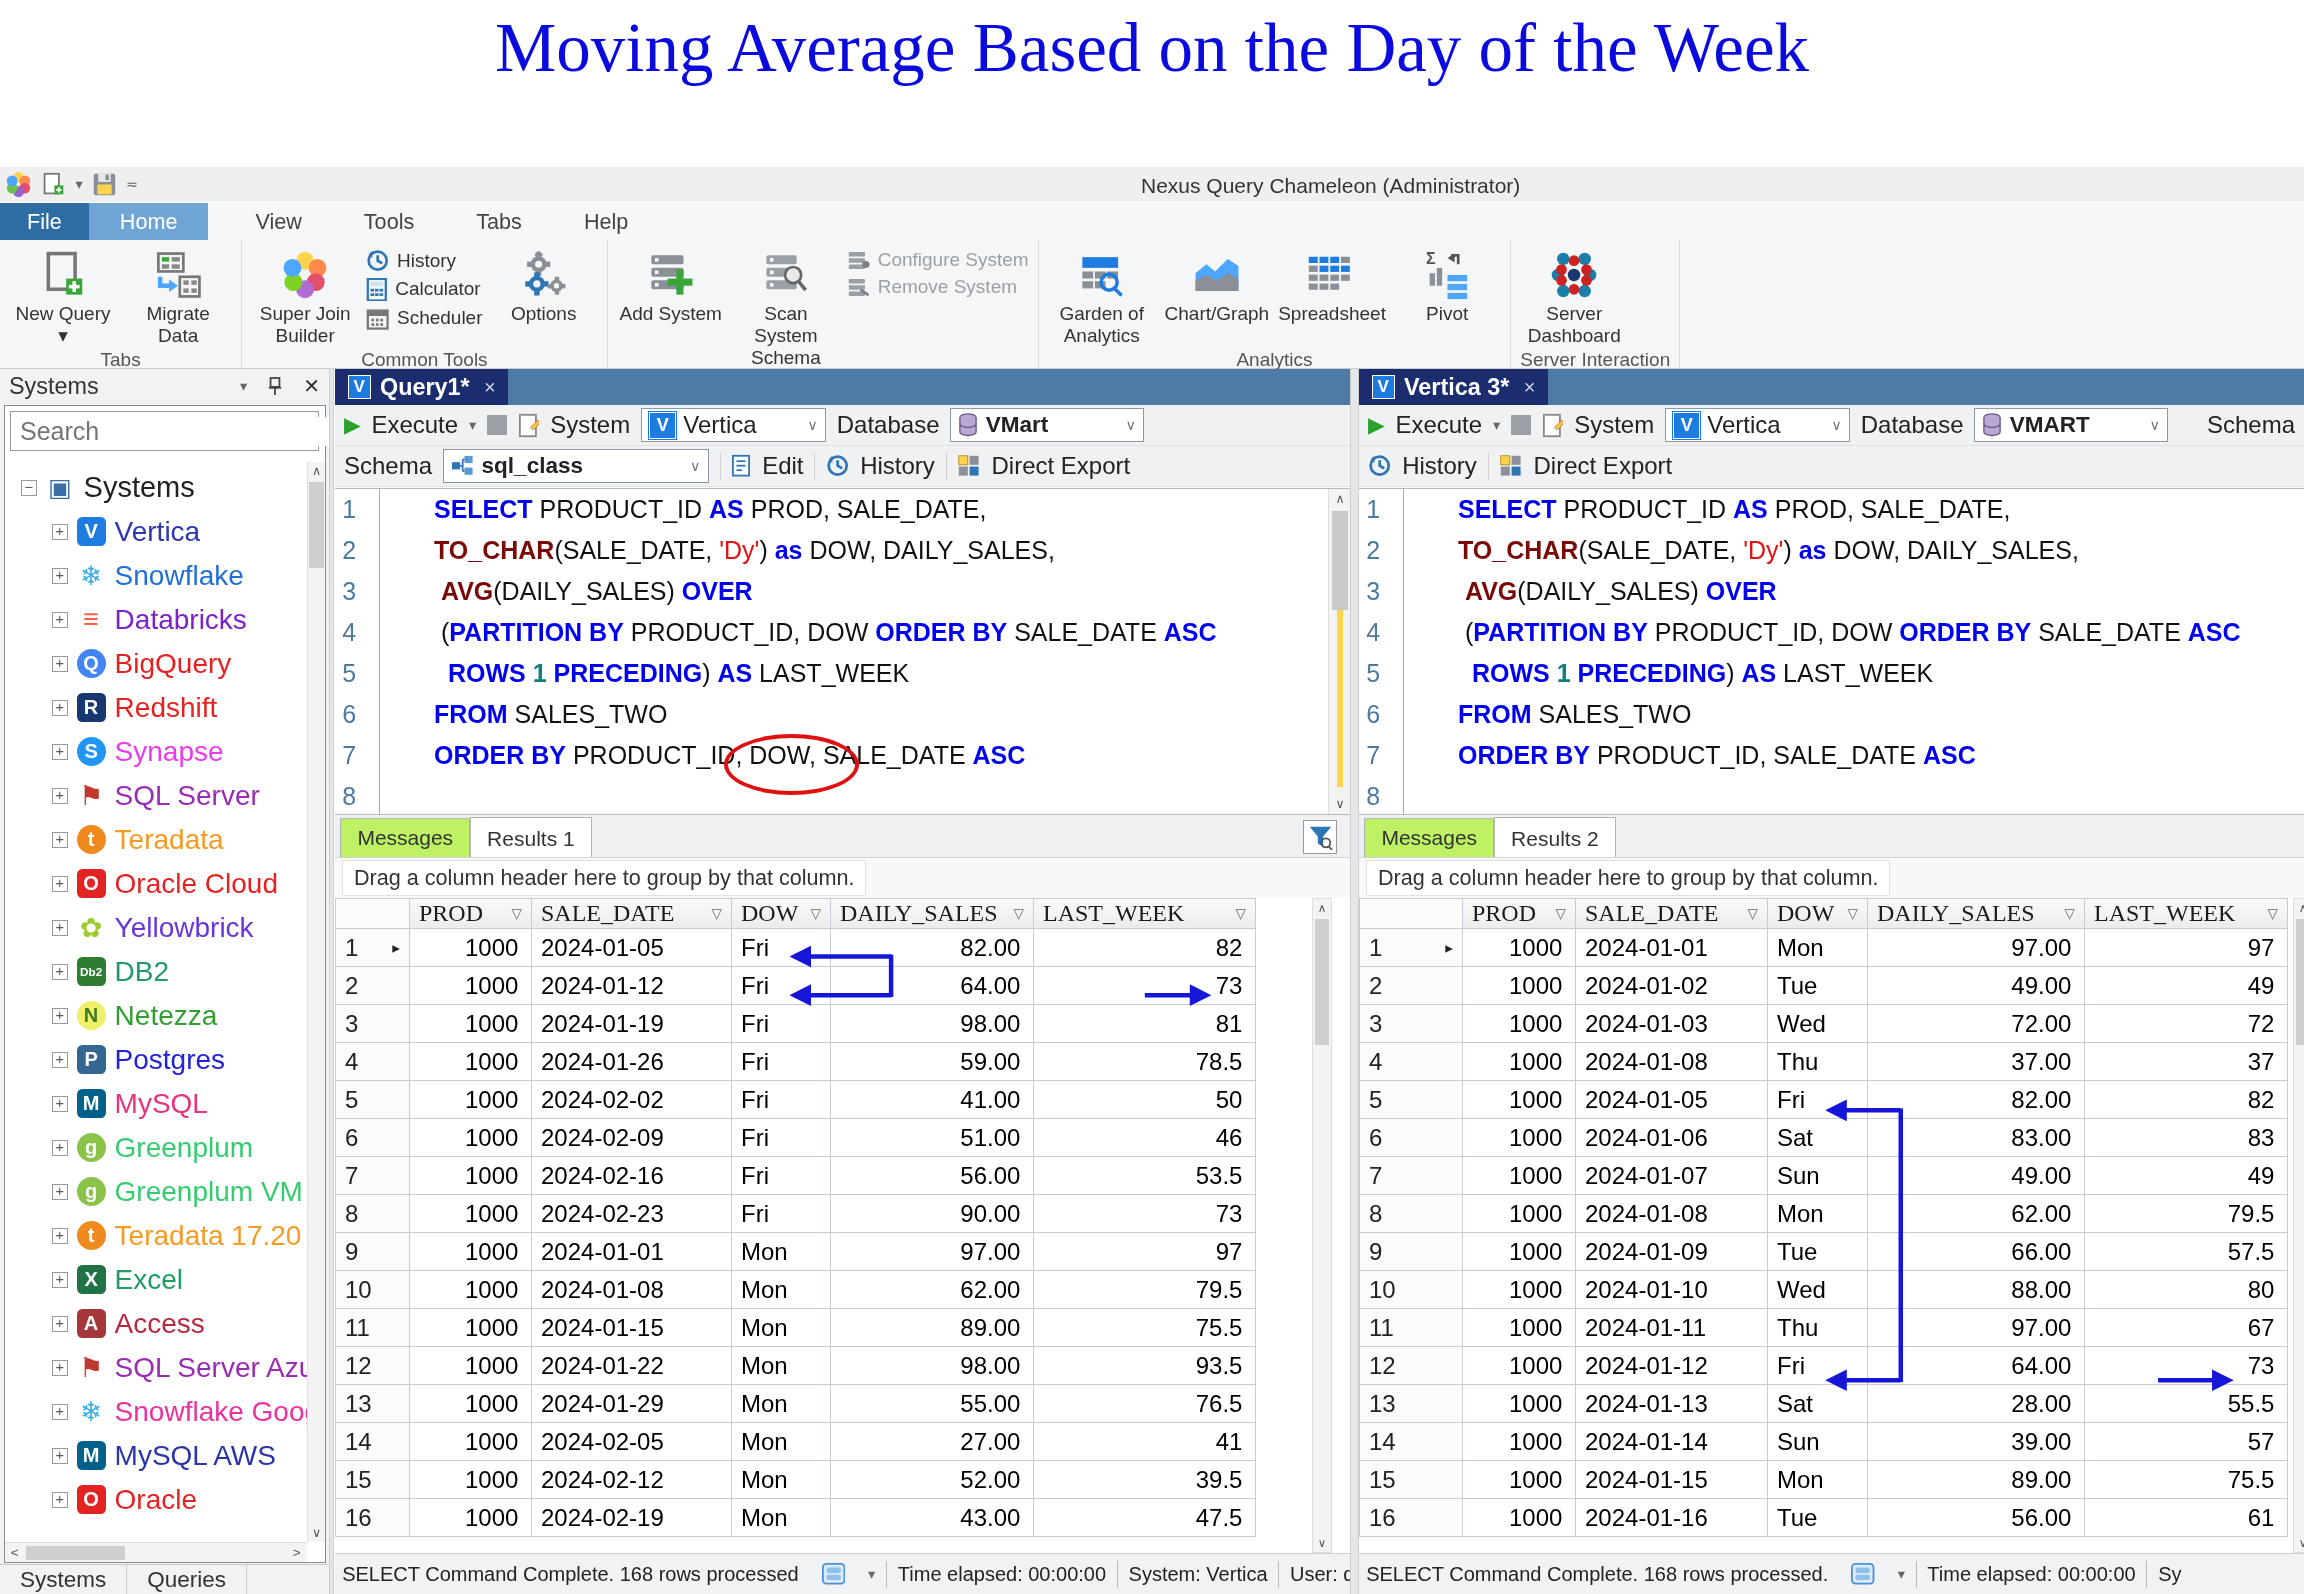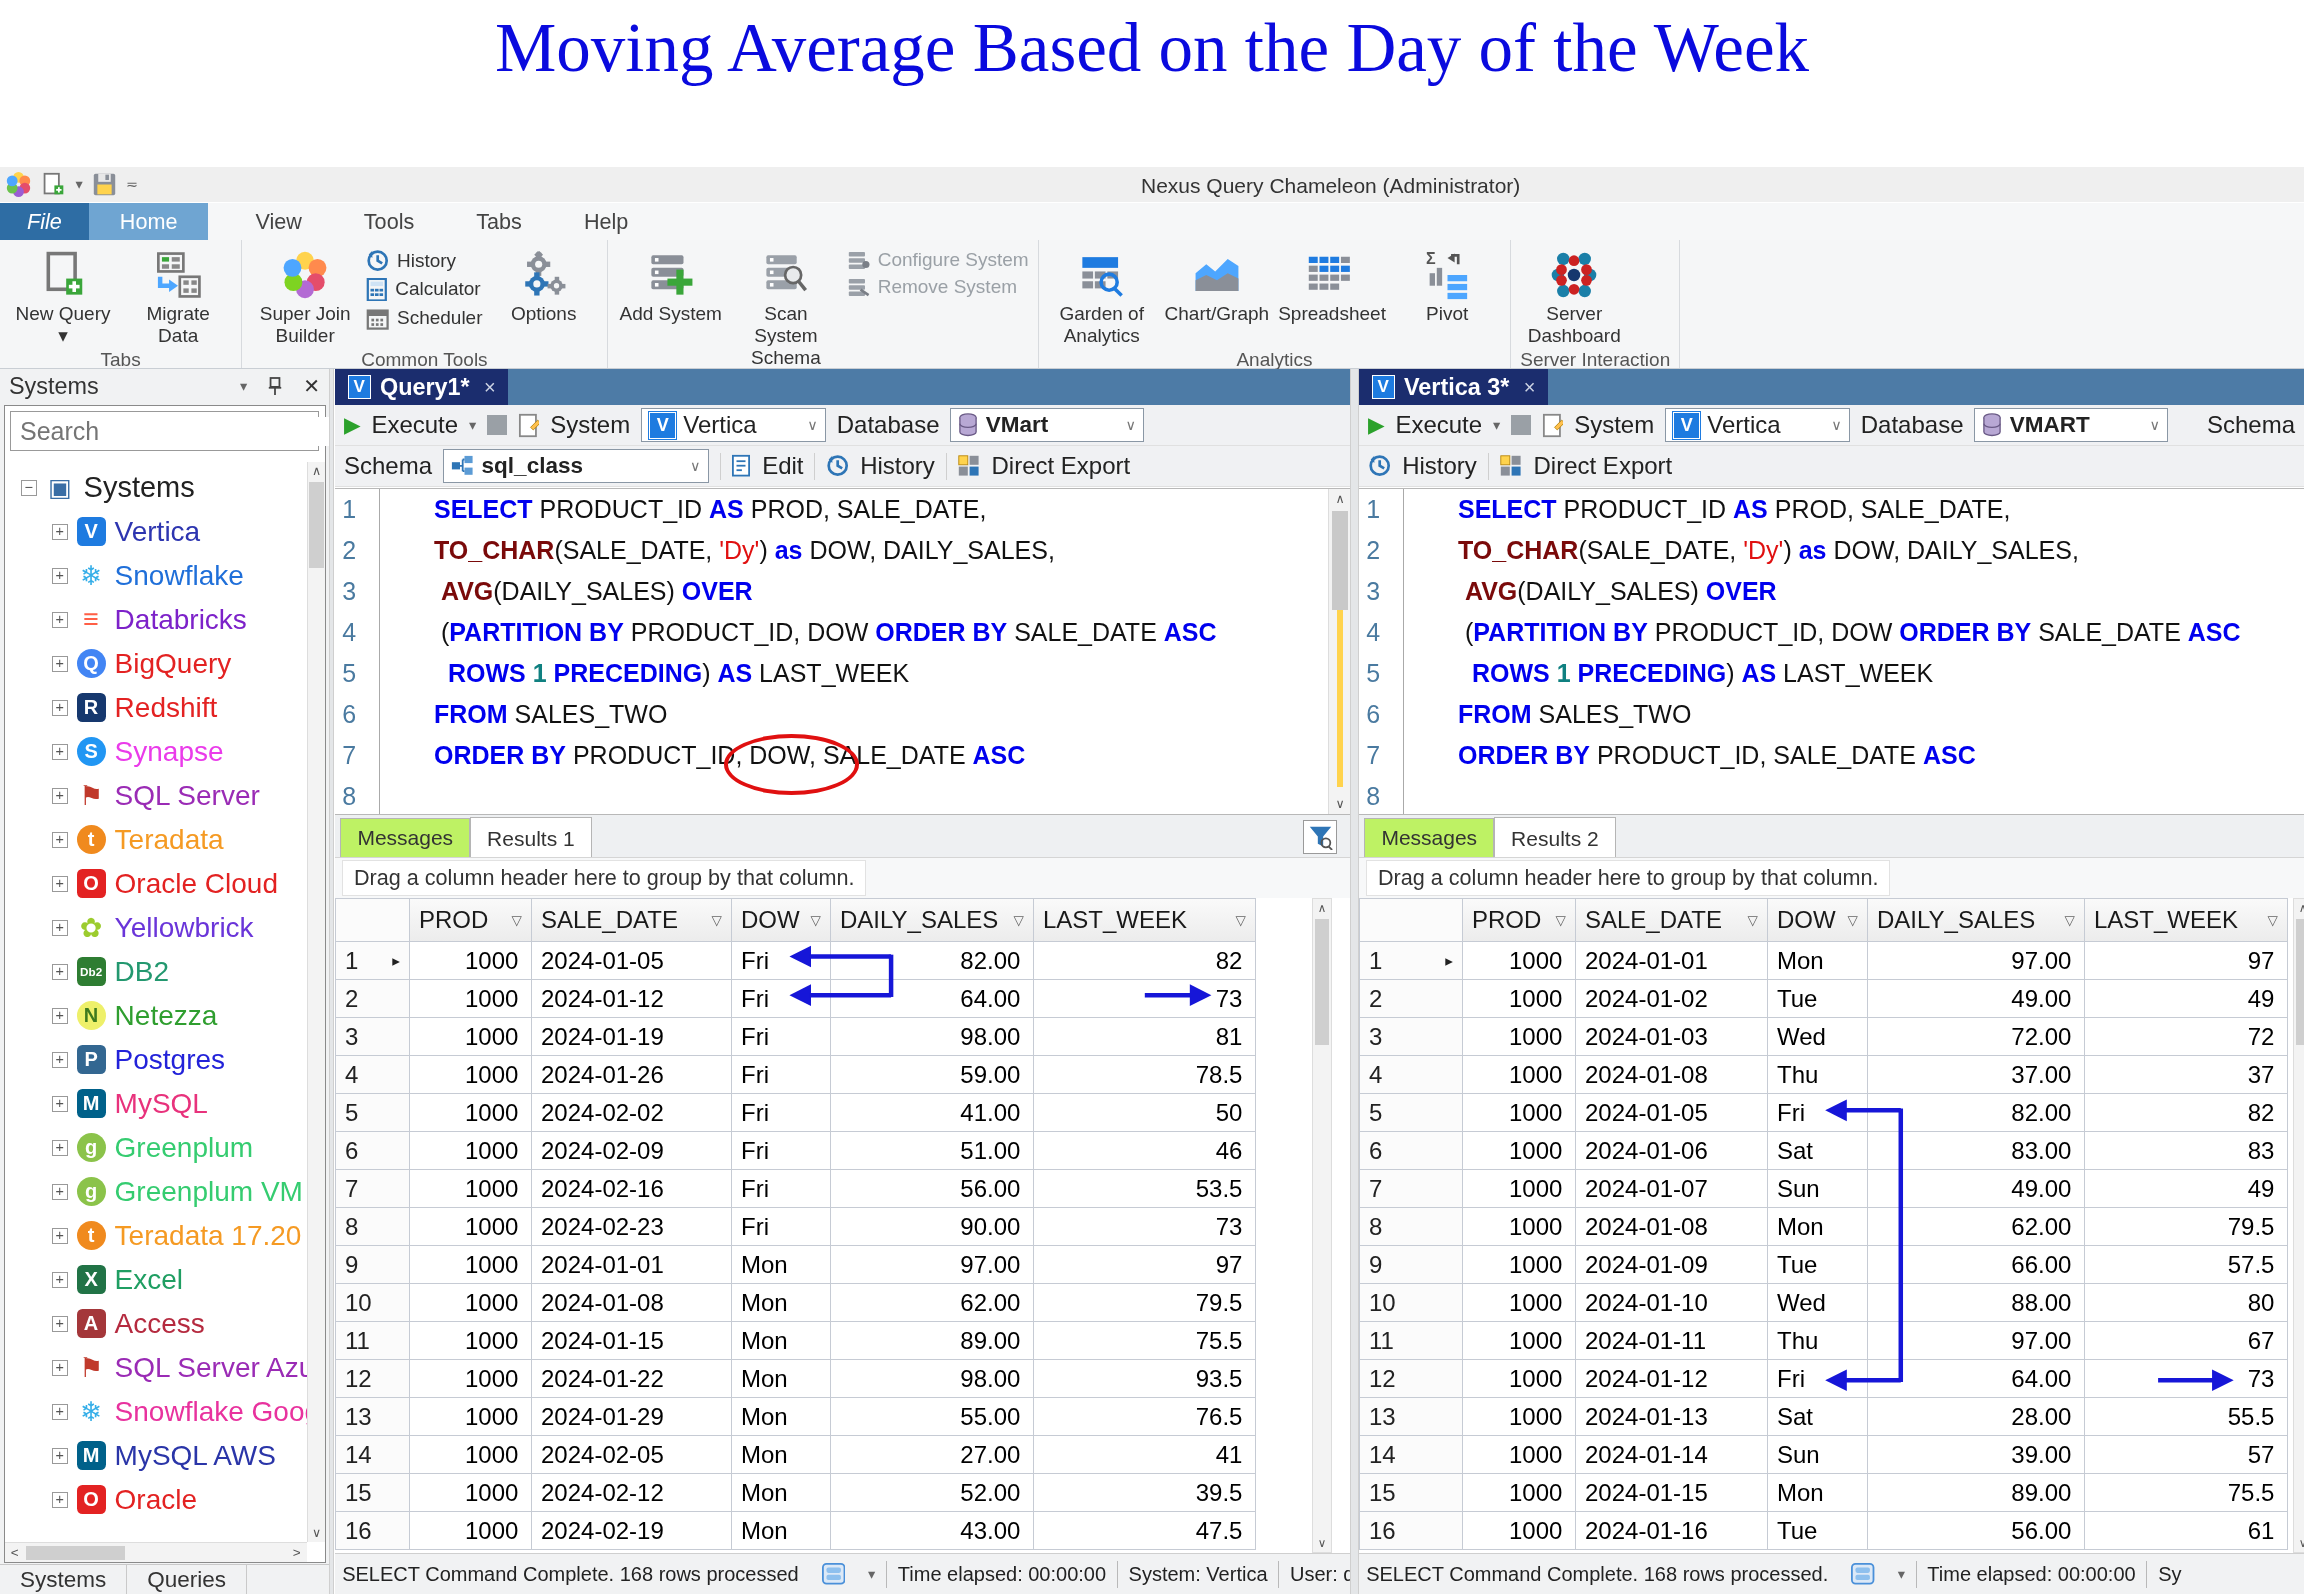--- a/index.html
+++ b/index.html
@@ -11,21 +11,21 @@
     font-family:"Liberation Serif","DejaVu Serif",serif; font-size:69px; color:#0a0ade; }
 
   
   #titlebar { position:absolute; top:167px; left:0; width:2304px; height:35px; background:#efefef; }
   #titlebar .qicons { position:absolute; left:5.4px; top:3.6px; display:flex; gap:9px; align-items:center; }
   #app-title { position:absolute; left:1141px; top:7.2px; font-size:21px; color:#333; }
 
   
   #menubar { position:absolute; top:203px; left:0; width:2304px; height:38px; background:#f6f7f8; display:flex; }
   .menu-tab { height:38px; padding:0 31px; display:flex; align-items:center; font-size:21.6px; color:#444; }
-  .menu-tab.file { background:#2e6da4; color:#fff; padding:16px 27px;font-style:italic; }
+  .menu-tab.file { background:#2e6da4; color:#fff; padding:16px 27px; }
   .menu-tab.active { background:#6fa5d2; color:#fff; margin-right:16px; }
 
   
   #ribbon { position:absolute; top:240px; left:0; width:2304px; height:129px; background:#f5f6f7;
     border-bottom:0.9px solid #c9ced4; display:flex; align-items:stretch; }
   .rgroup { display:flex; flex-direction:column; justify-content:space-between; padding:3.6px 9px 1.8px 9px;
     border-right:0.9px solid #d7dade; }
   .rgroup-items { display:flex; align-items:flex-start; gap:7.2px; }
   .rgroup-caption { text-align:center; font-size:19px; color:#555; padding:1.8px 0 0.9px 0; }
   .rbtn { display:flex; flex-direction:column; align-items:center; width:108px; font-size:19px; color:#333;
@@ -115,21 +115,21 @@
   .dragbar { position:absolute; top:488px; left:0; right:0; height:41px; background:#f7f8f9; display:flex; align-items:center;
     padding:0 7.2px; border-top:0.9px solid #d5d5d5; }
   .dragbar span { background:#fff; border:0.9px solid #e2e2e2; font-size:21.6px; color:#333; padding:3.6px 10.8px; }
 
   .gridtable { position:absolute; top:529px; left:0; background:#fff; }
   .trow { display:grid; }
   #panel-left .trow { grid-template-columns:75px 122px 200px 99px 203px 222px; }
   #panel-right .trow { grid-template-columns:104px 113px 192px 100px 217px 203px; }
   .tcell { border-right:0.9px solid #c6cbd4; border-bottom:0.9px solid #c6cbd4; font-size:24px; color:#000;
     display:flex; align-items:center; height:38px; padding:0 9px; overflow:hidden; white-space:nowrap; }
-  .thead .tcell { background:linear-gradient(#fafafa,#ececec); border-top:0.9px solid #c6cbd4; color:#1a1a1a; height:44px; }
+  .thead .tcell { background:linear-gradient(#fafafa,#ececec); border-top:0.9px solid #c6cbd4; color:#1a1a1a; height:31px;font-family:Liberation Serif, serif; }
   .tcell.num { justify-content:flex-end; padding-right:12.6px; }
   .tcell.rowno { justify-content:flex-start; border-left:0.9px solid #c6cbd4; background:#fbfbfb; color:#222; }
   .thead .tcell { justify-content:space-between; }
   .funnel { color:#666; font-size:13.5px; }
   .rowmark { margin-left:auto; font-size:15.3px; color:#222; }
   .res-vscroll { position:absolute; top:529px; width:20px; height:655px; background:#f3f3f3; border:0.9px solid #ddd; }
   .res-vscroll .arr { position:absolute; left:0; width:18px; height:18px; text-align:center; font-size:11.7px; color:#555; line-height:18px; }
   .res-vscroll .thumb { position:absolute; left:1.8px; top:20px; width:14.4px; height:126px; background:#cfcfcf; }
 
   .annot { position:absolute; top:529px; left:0; pointer-events:none; }

